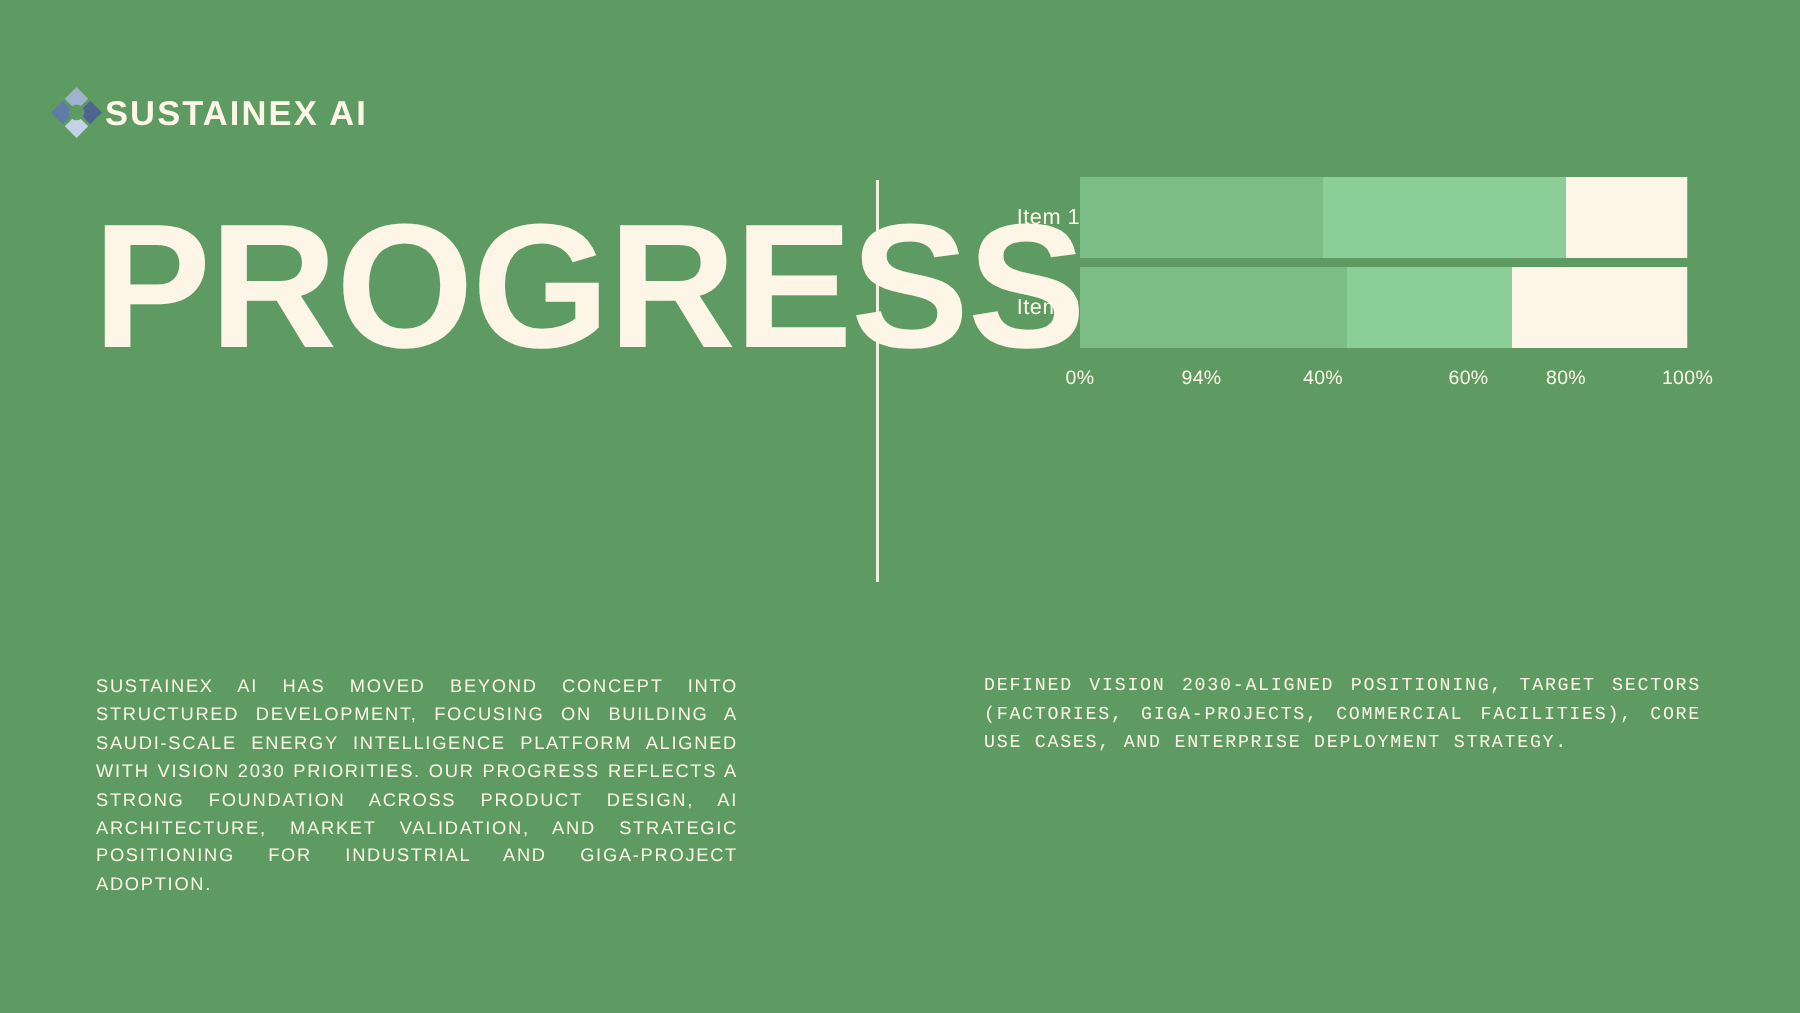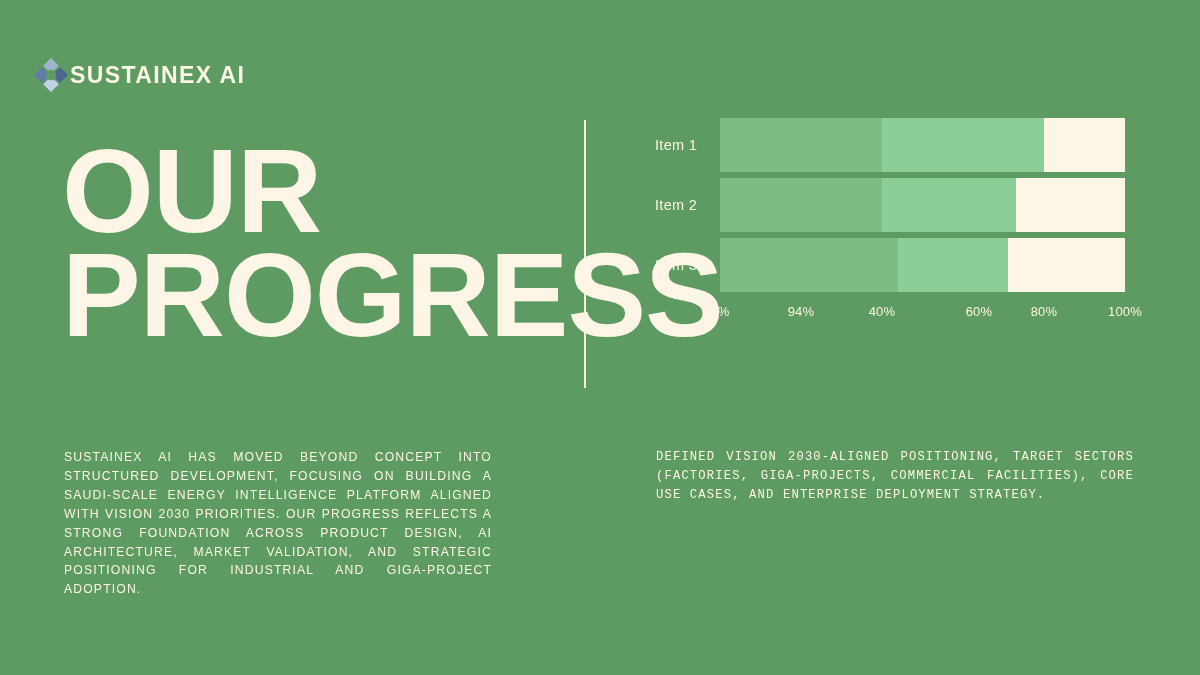--- a/index.html
+++ b/index.html
@@ -63,21 +63,21 @@
   }
   .chart-rows { position:relative; }
   .chart-row {
     display:flex; align-items:center;
     height:54px;
     margin-bottom:6px;
   }
   .row-label {
     width:65px;
     flex:0 0 65px;
-    text-align:left;
+    text-align:right;
     padding-right:0;
     color:#fdf5e6;
     font-size:14.5px;
     letter-spacing:.3px;
   }
   .row-track {
     margin-left:0;
     flex:1 1 auto;
     height:54px;
     display:flex;
@@ -133,42 +133,33 @@
         <rect x="7" y="20" width="11" height="11" fill="#5f7ba8"></rect>
         <rect x="20" y="20" width="11" height="11" fill="#c3d2e4"></rect>
         <circle cx="19" cy="19" r="5.2" fill="#5d9b62"></circle>
       </g>
     </svg>
   </span>
   <span class="logo-text">SUSTAINEX AI</span>
 </div>
 
 <div class="title-block">
-  <div class="title-line l1">OUR</div>
   <div class="title-line l2">PROGRESS</div>
 </div>
 
 <div class="divider"></div>
 
 <div class="chart">
   <div class="chart-rows" id="chart-rows">
       <div class="chart-row">
         <div class="row-label">Item 1</div>
         <div class="row-track">
           <div class="seg" style="width: 40%; background: rgb(124, 188, 133);"></div>
           <div class="seg" style="width: 40%; background: rgb(140, 206, 151);"></div>
           <div class="seg" style="width: 20%; background: rgb(253, 245, 230);"></div>
-        </div>
-      </div>
-      <div class="chart-row">
-        <div class="row-label">Item 2</div>
-        <div class="row-track">
-          <div class="seg" style="width: 40%; background: rgb(124, 188, 133);"></div>
-          <div class="seg" style="width: 33%; background: rgb(140, 206, 151);"></div>
-          <div class="seg" style="width: 27%; background: rgb(253, 245, 230);"></div>
         </div>
       </div>
       <div class="chart-row">
         <div class="row-label">Item 3</div>
         <div class="row-track">
           <div class="seg" style="width: 44%; background: rgb(124, 188, 133);"></div>
           <div class="seg" style="width: 27%; background: rgb(140, 206, 151);"></div>
           <div class="seg" style="width: 29%; background: rgb(253, 245, 230);"></div>
         </div>
       </div>

